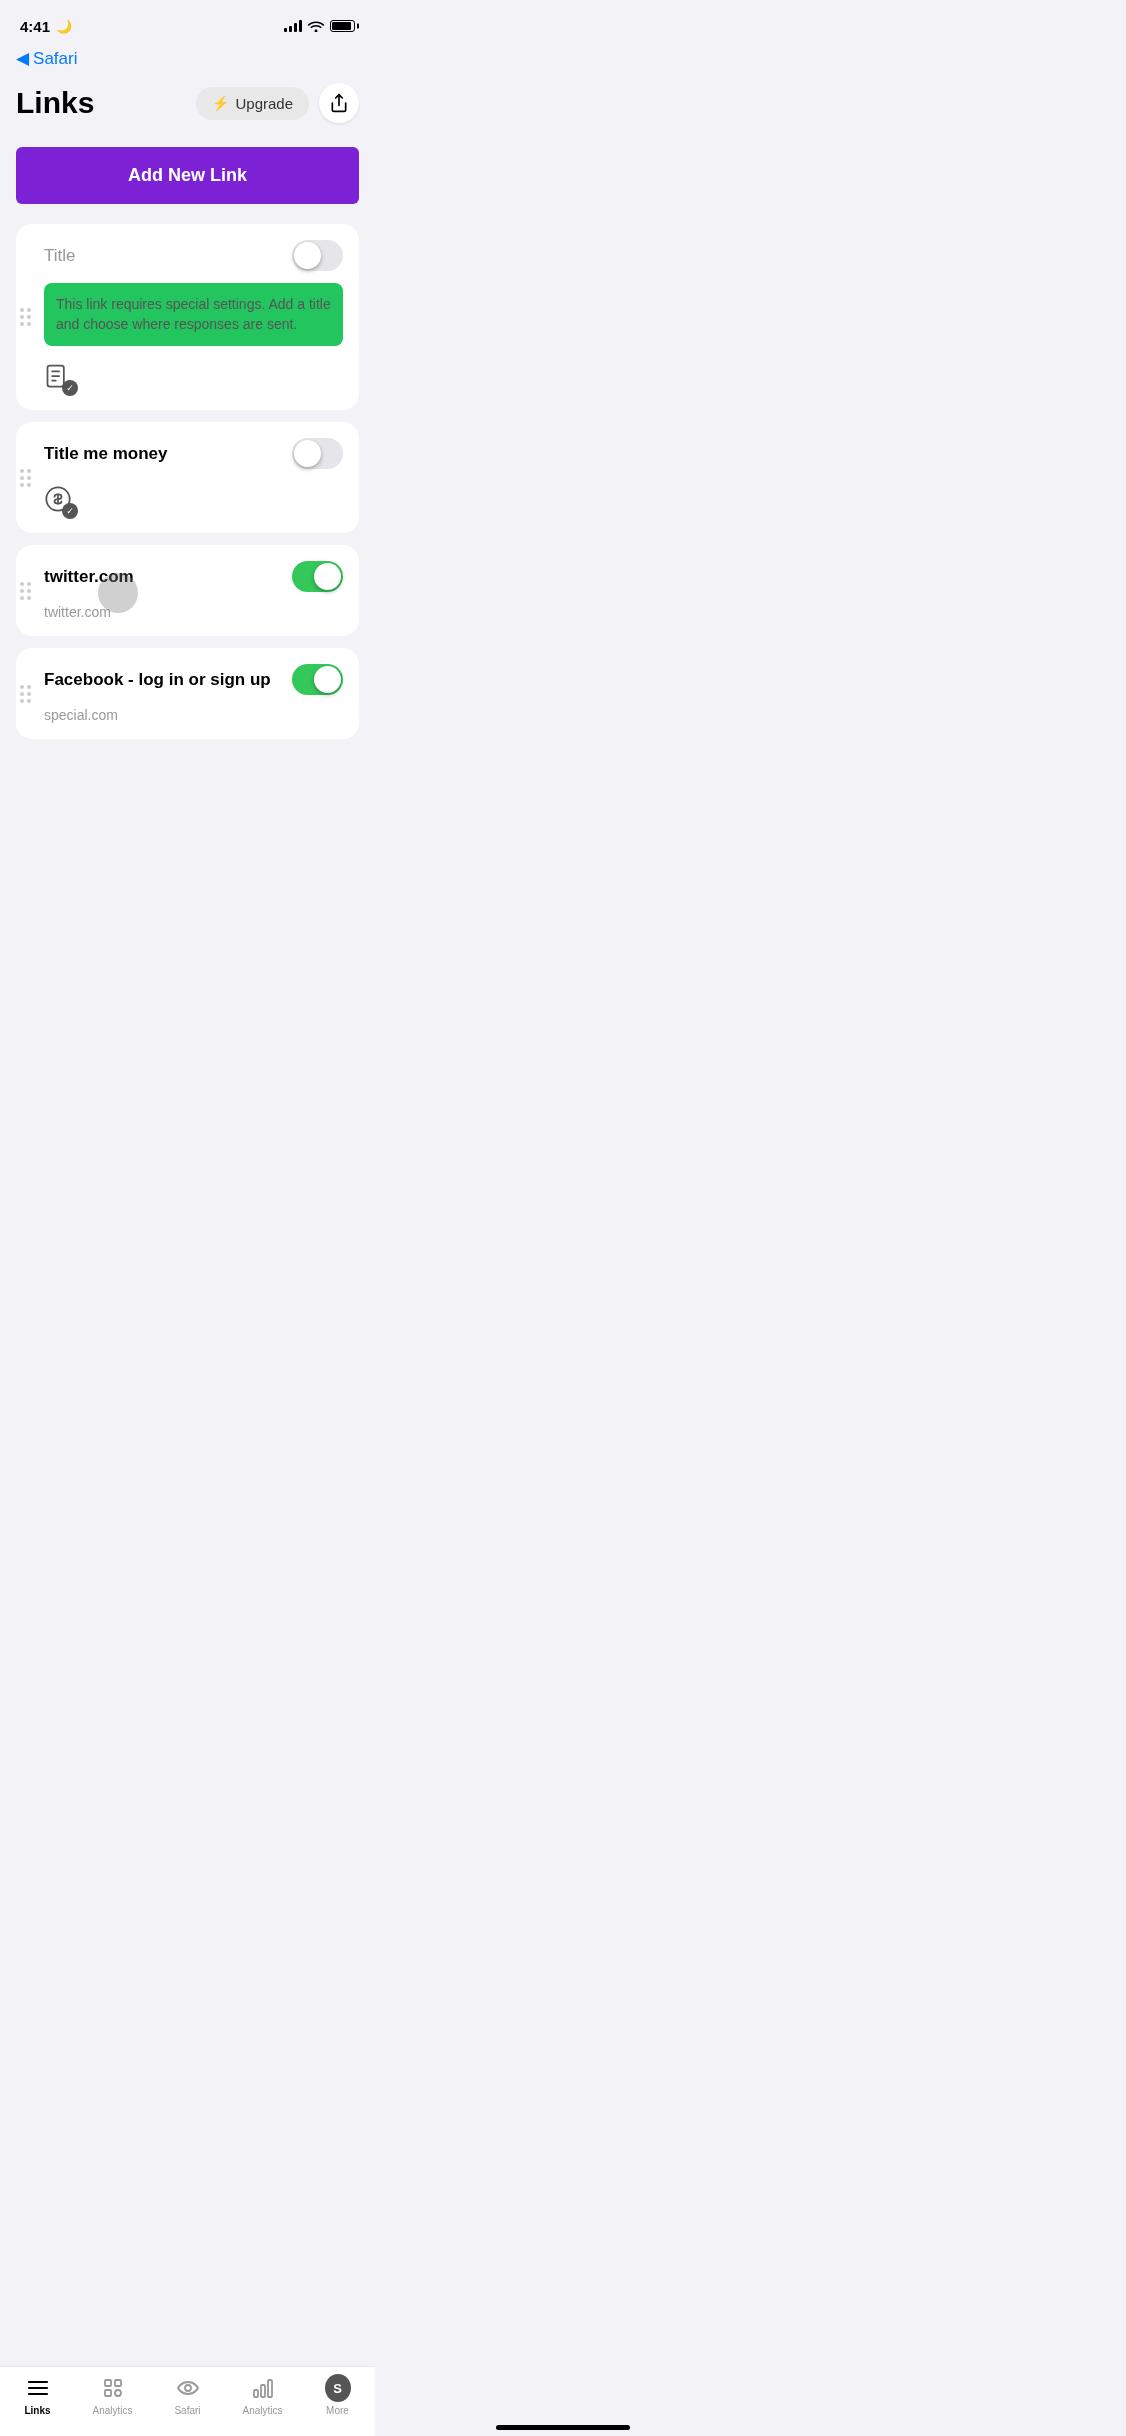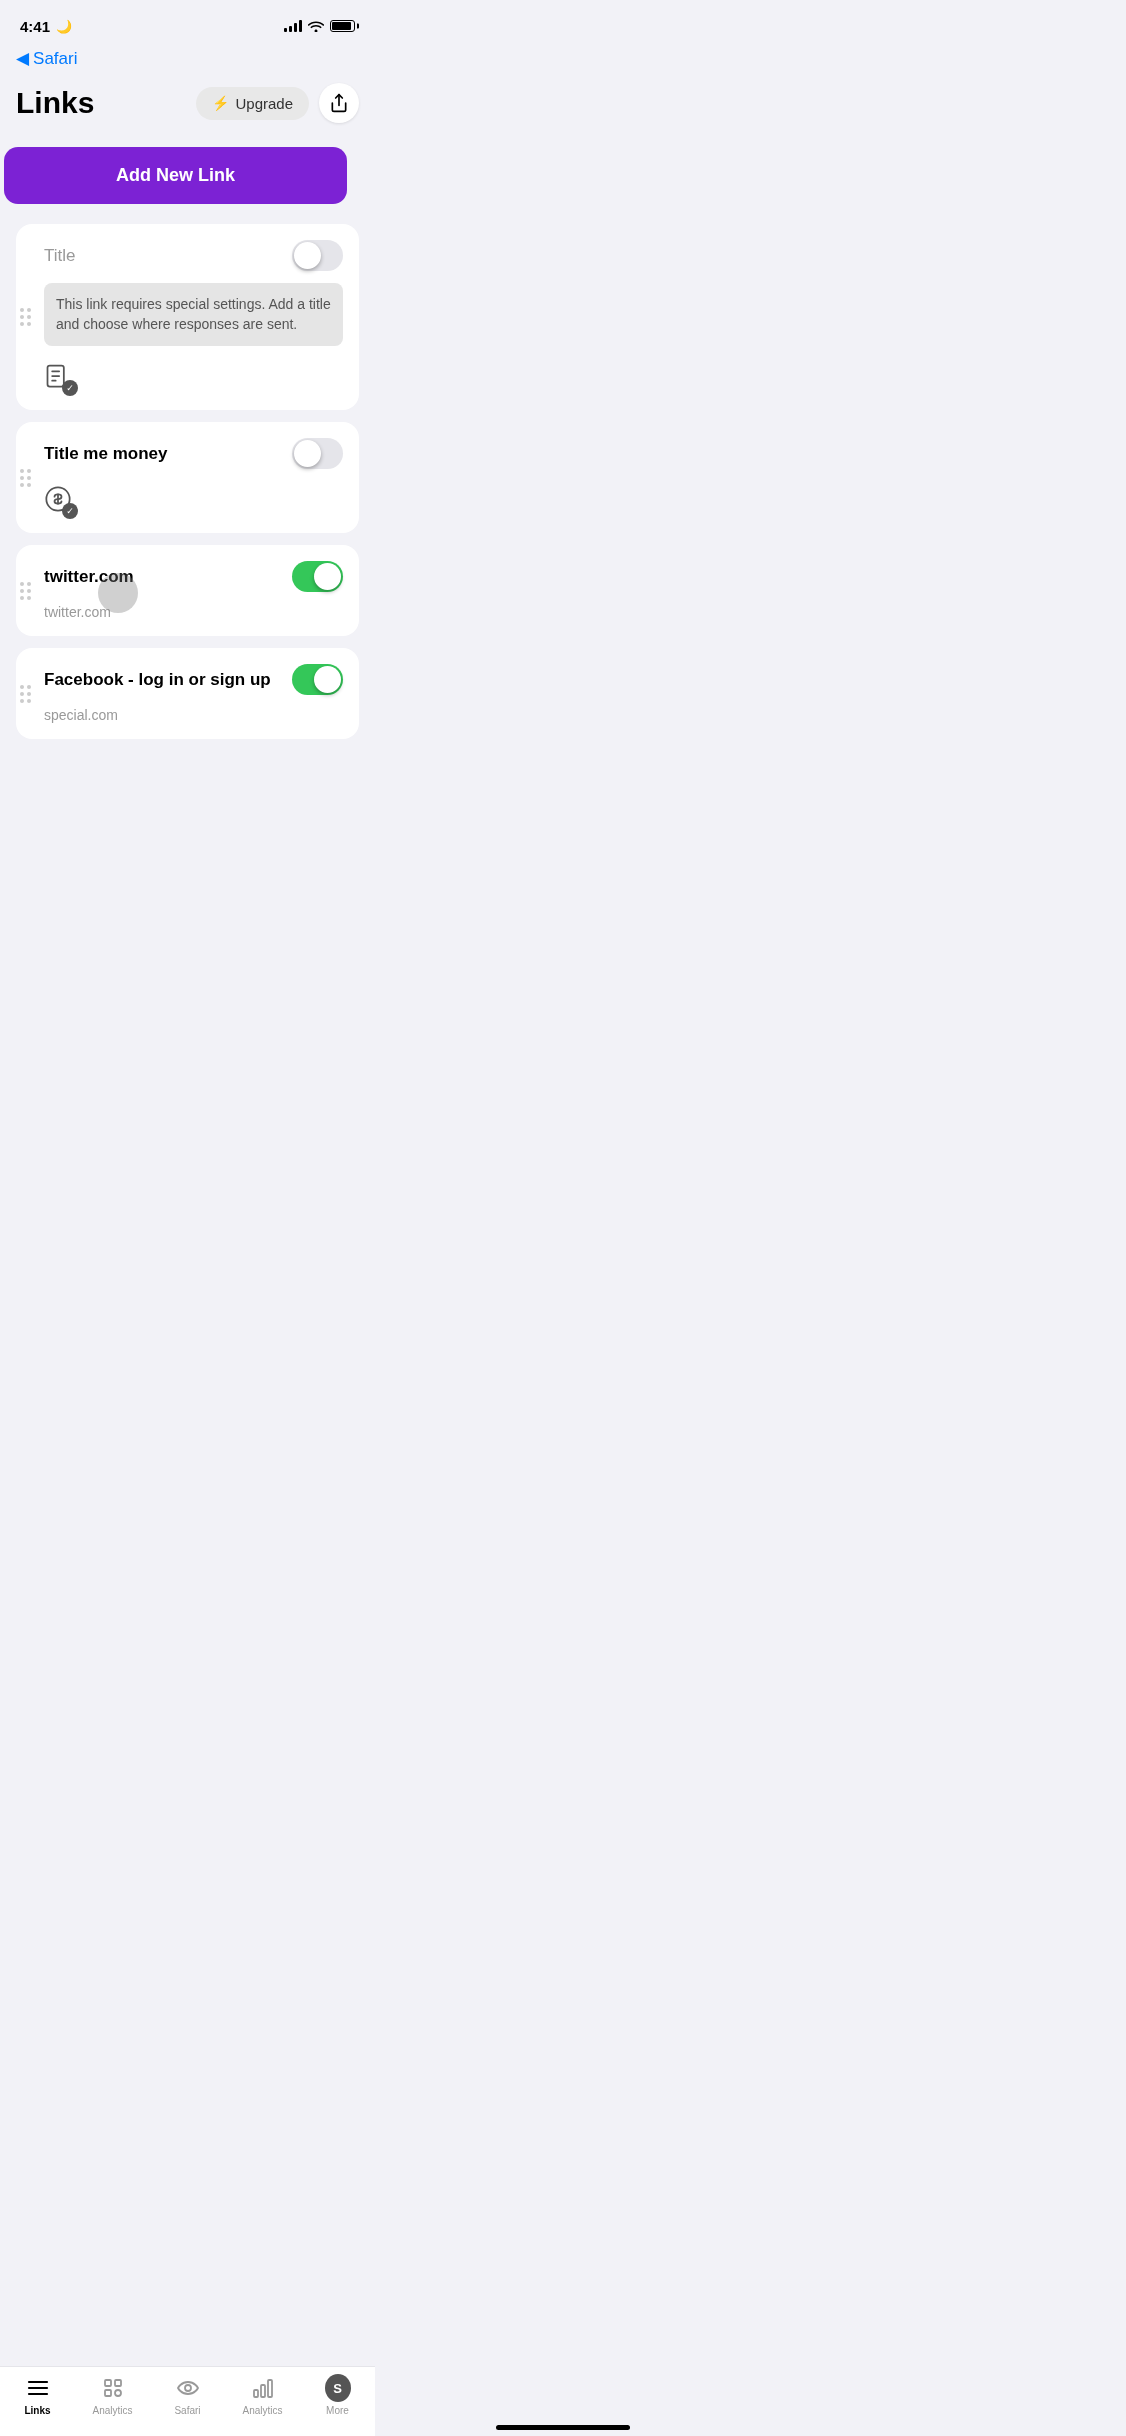--- a/index.html
+++ b/index.html
@@ -144,24 +144,24 @@
       border: none;
       display: flex;
       align-items: center;
       justify-content: center;
       cursor: pointer;
       box-shadow: 0 1px 3px rgba(0,0,0,0.1);
     }
 
     
     .add-link-btn {
-      margin: 8px 16px 20px 4px;
+      margin: 8px 16px 20px 16px;
       background: #7c22d4;
       border: none;
-      border-radius: 14px;
+      border-radius: 6px;
       padding: 18px;
       width: calc(100% - 32px);
       font-size: 18px;
       font-weight: 700;
       color: #fff;
       cursor: pointer;
       text-align: center;
     }
 
     
@@ -222,21 +222,21 @@
     .toggle.off .toggle-knob {
       left: 2px;
     }
 
     .toggle.on .toggle-knob {
       left: 22px;
     }
 
     
     .warning-box {
-      background: #e5e5e5;
+      background: #22c55e;
       border-radius: 8px;
       padding: 12px;
       margin-bottom: 12px;
       font-size: 14px;
       color: #555;
       line-height: 1.4;
     }
 
     
     .drag-handle {

